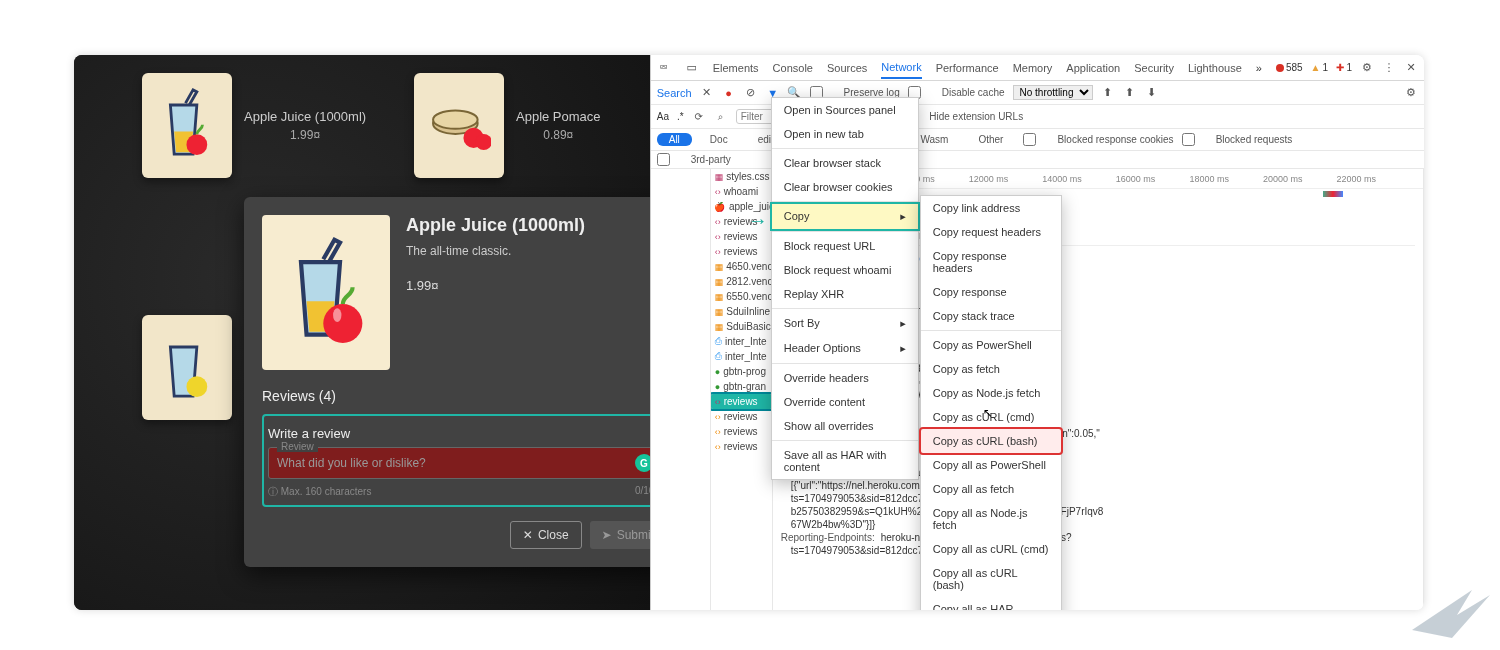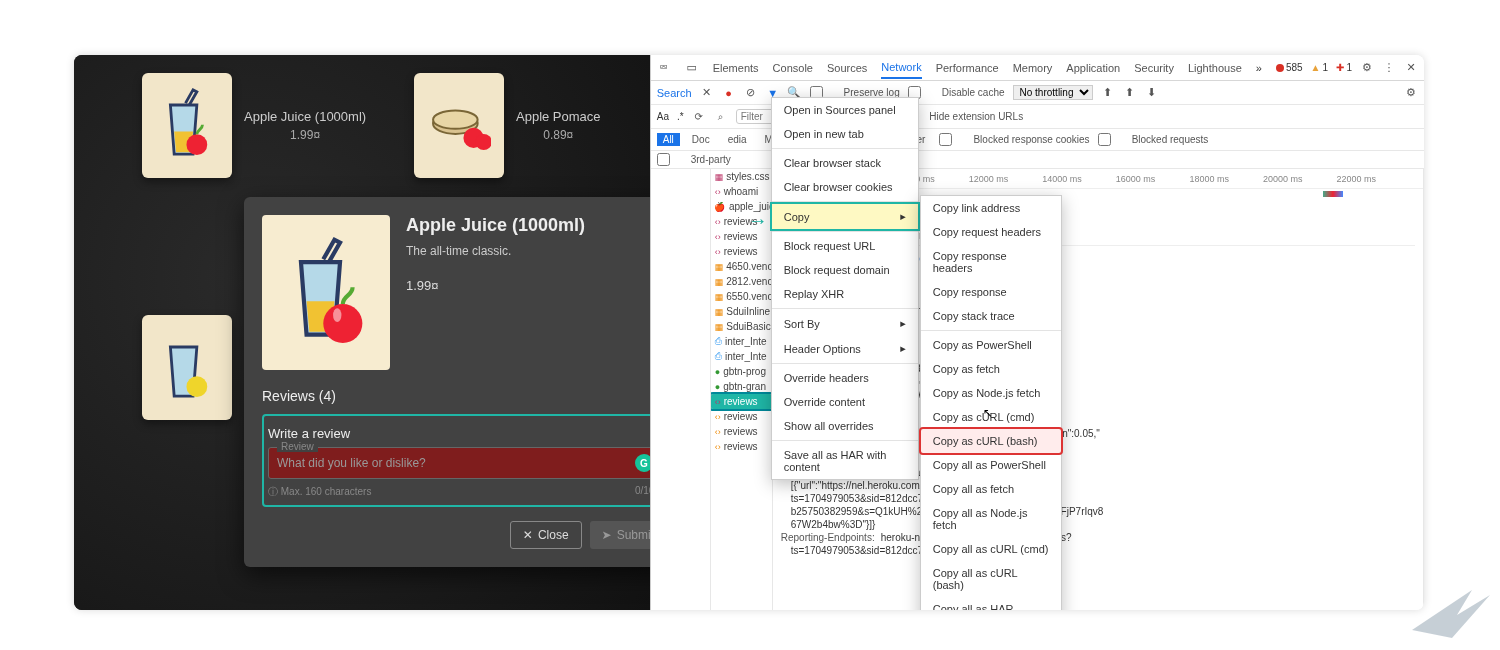--- a/index.html
+++ b/index.html
@@ -35,35 +35,35 @@
 .dt-top{display:flex;align-items:center;height:26px;border-bottom:1px solid #d7d7d7;padding:0 6px;gap:14px}
 .tab{color:#555;cursor:pointer}.tab.active{color:#1a73e8;border-bottom:2px solid #1a73e8;padding-bottom:4px;margin-bottom:-5px}
 .dt-r{margin-left:auto;display:flex;align-items:center;gap:8px}
 .pill{display:flex;align-items:center;gap:2px;font-size:10px}
 .dot{width:8px;height:8px;border-radius:50%}
 .dt-row2{display:flex;align-items:center;height:24px;border-bottom:1px solid #e7e7e7;padding:0 6px;gap:8px}
 .srch{color:#1a73e8;border-bottom:0}
 .chk{display:flex;align-items:center;gap:21px;font-size:10px;color:#555}
 .dt-row3{display:flex;align-items:center;height:24px;border-bottom:1px solid #e7e7e7;padding:0 6px;gap:8px;font-size:10px}
 .typefilt{display:flex;gap:6px;align-items:center}
-.tf{padding:1px 6px;border-radius:0;color:#555;cursor:pointer}.tf.on{background:#1a73e8;color:#fff}
+.tf{padding:1px 12px;border-radius:6px;color:#555;cursor:pointer}.tf.on{background:#1a73e8;color:#fff}
 .dt-body{display:flex;height:calc(100% - 74px)}
 .leftcol{width:60px;border-right:1px solid #e7e7e7}
 .timeline{flex:1;border-right:1px solid #e7e7e7;position:relative}
 .tl-hdr{height:20px;border-bottom:1px solid #eee;font-size:9px;color:#888;display:flex;align-items:center;gap:34px;padding-left:8px}
 .reqlist{width:62px;border-right:1px solid #e7e7e7;overflow:hidden}
 .req{padding:2px 4px;font-size:10px;color:#444;white-space:nowrap;display:flex;align-items:center;gap:3px;cursor:pointer}
 .req.sel{background:#1fb6a6;color:#fff;outline:2px solid #089;border-radius:2px}
 .hdrs{flex:1;padding:4px 8px;font-size:11px;overflow:hidden}
 .hdrs .tabs{display:flex;gap:12px;color:#666;border-bottom:1px solid #eee;padding-bottom:4px;margin-bottom:6px}
 .kv{display:flex;gap:6px;padding:1px 0;font-size:10px;color:#333}
 .kv .k{color:#555;min-width:4px}
 .ctx{position:absolute;background:#fff;box-shadow:0 4px 16px rgba(0,0,0,.25);border:1px solid #ccc;font-size:11px;z-index:50}
 .ctx1{left:120px;top:42px;width:148px}
-.ctx-item{padding:6px 12px;cursor:pointer;display:flex;justify-content:space-between;align-items:center}
+.ctx-item{padding:6px 12px;cursor:pointer;display:flex;justify-content:space-between;align-items:flex-start}
 .ctx .div{height:1px;background:#e3e3e3;margin:2px 0}
 .ctx-item.copy{outline:2px solid #1fb6a6;background:#fef9c3}
 .ctx2{left:269px;top:140px;width:142px}
 .ctx2 .hl{outline:2px solid #d33;border-radius:2px;background:#ffecec}
 .arrow{position:absolute;color:#1fb6a6;font-size:20px;font-weight:bold}
 .ar1{left:97px;top:152px}
 .ar2{left:393px;top:323px;transform:rotate(90deg)}
 .watermark{position:absolute;right:8px;bottom:6px;opacity:.8}
 .filter-inp{border:1px solid #ccc;border-radius:3px;font-size:10px;padding:1px 4px;width:54px;color:#888}
 .sel-dd{border:1px solid #ccc;font-size:10px;padding:0 2px}
@@ -434,21 +434,21 @@
         <div class="div"></div>
         <div class="ctx-item copy">
           <span>Copy</span>
           <span>▸</span>
         </div>
         <div class="div"></div>
         <div class="ctx-item">
           <span>Block request URL</span>
         </div>
         <div class="ctx-item">
-          <span>Block request domain</span>
+          <span>Block request whoami</span>
         </div>
         <div class="ctx-item">
           <span>Replay XHR</span>
         </div>
         <div class="div"></div>
         <div class="ctx-item">
           <span>Sort By</span>
           <span>▸</span>
         </div>
         <div class="ctx-item">

